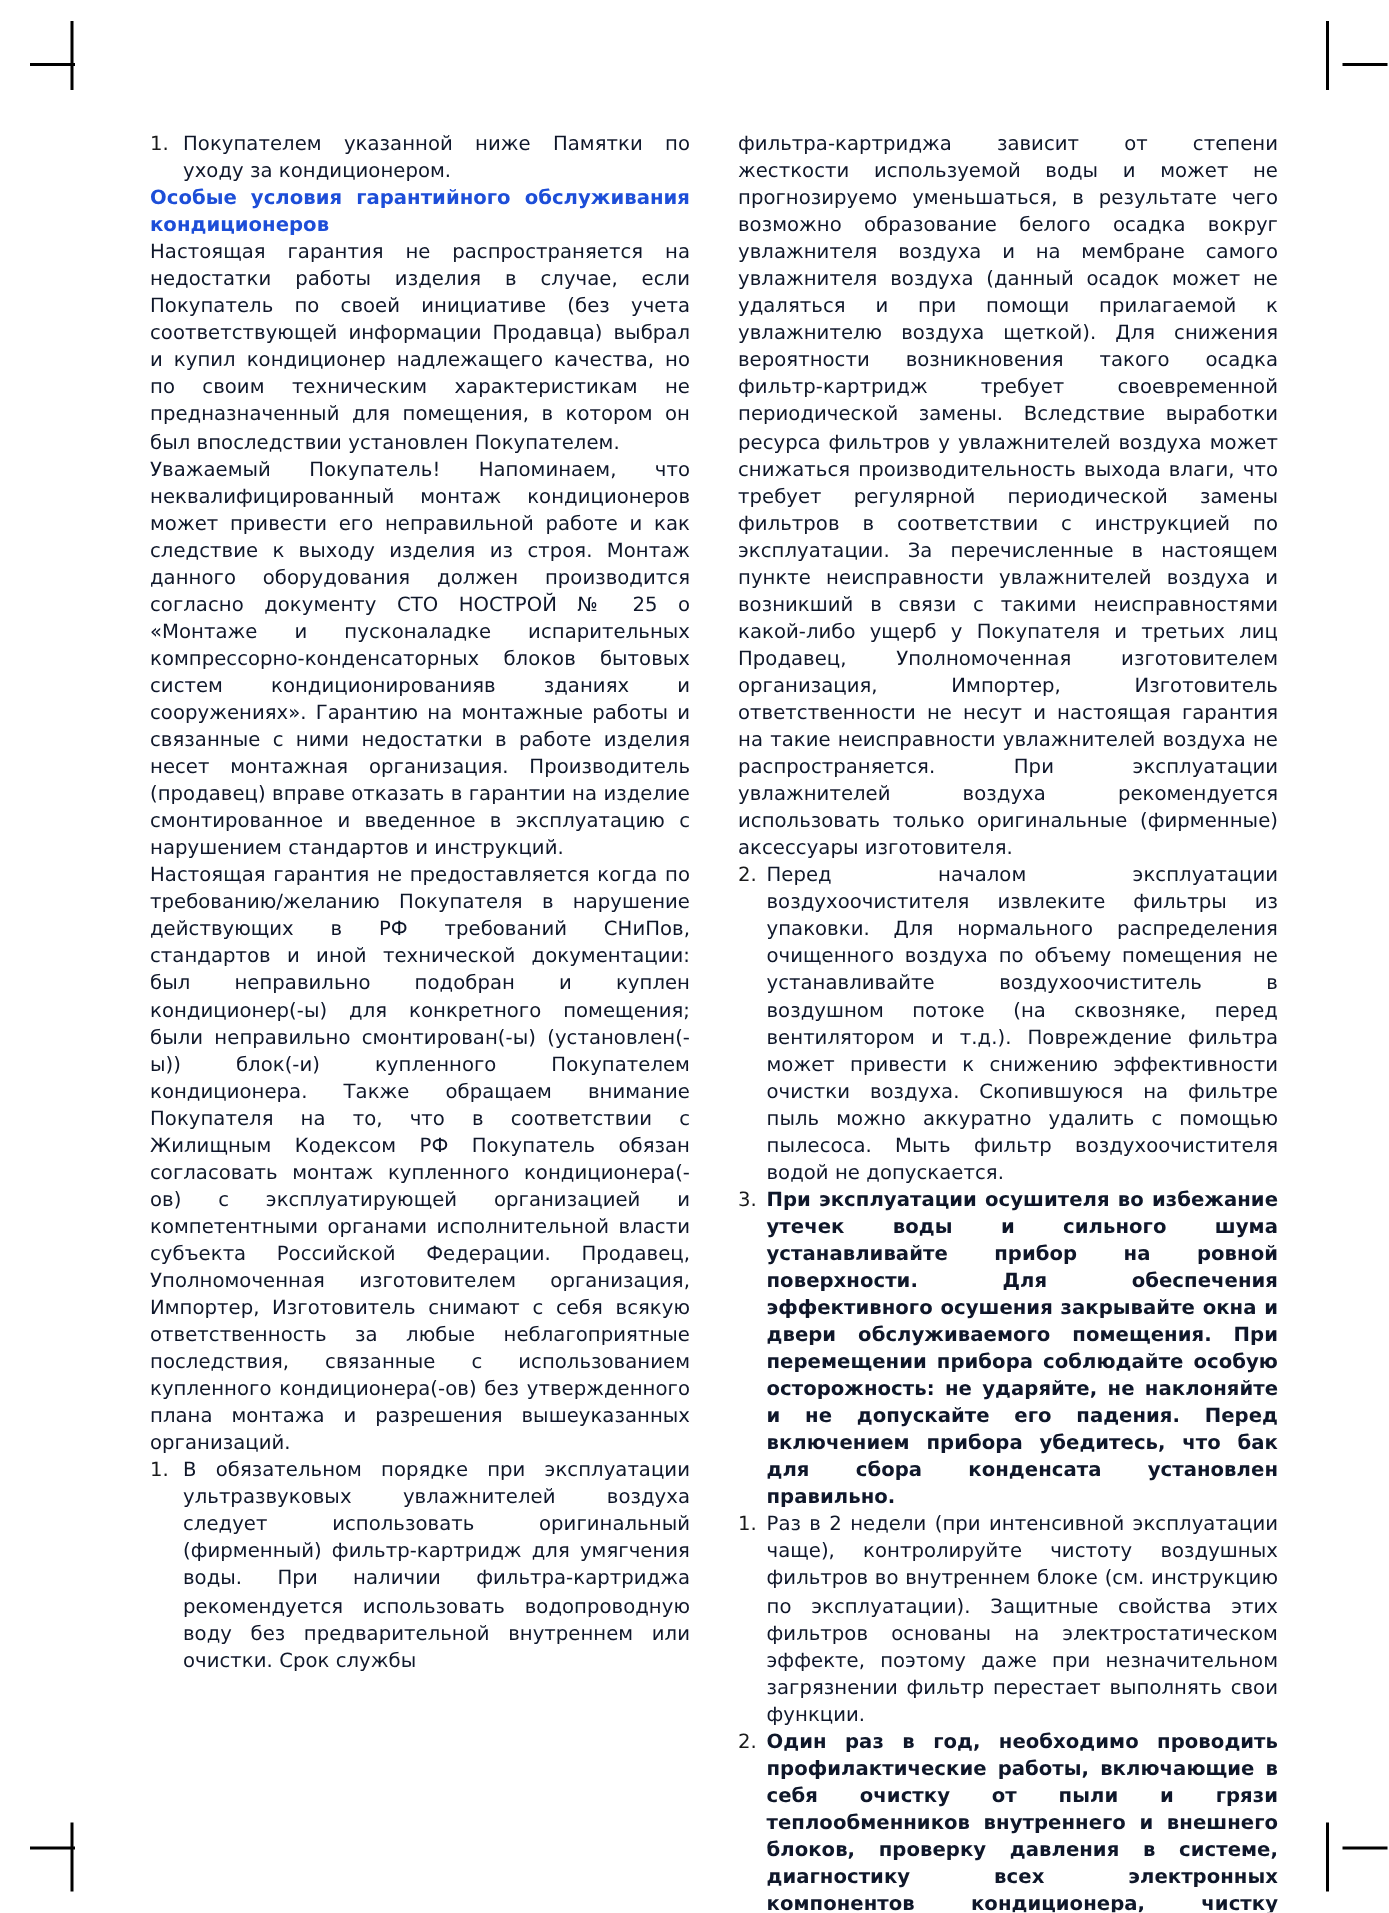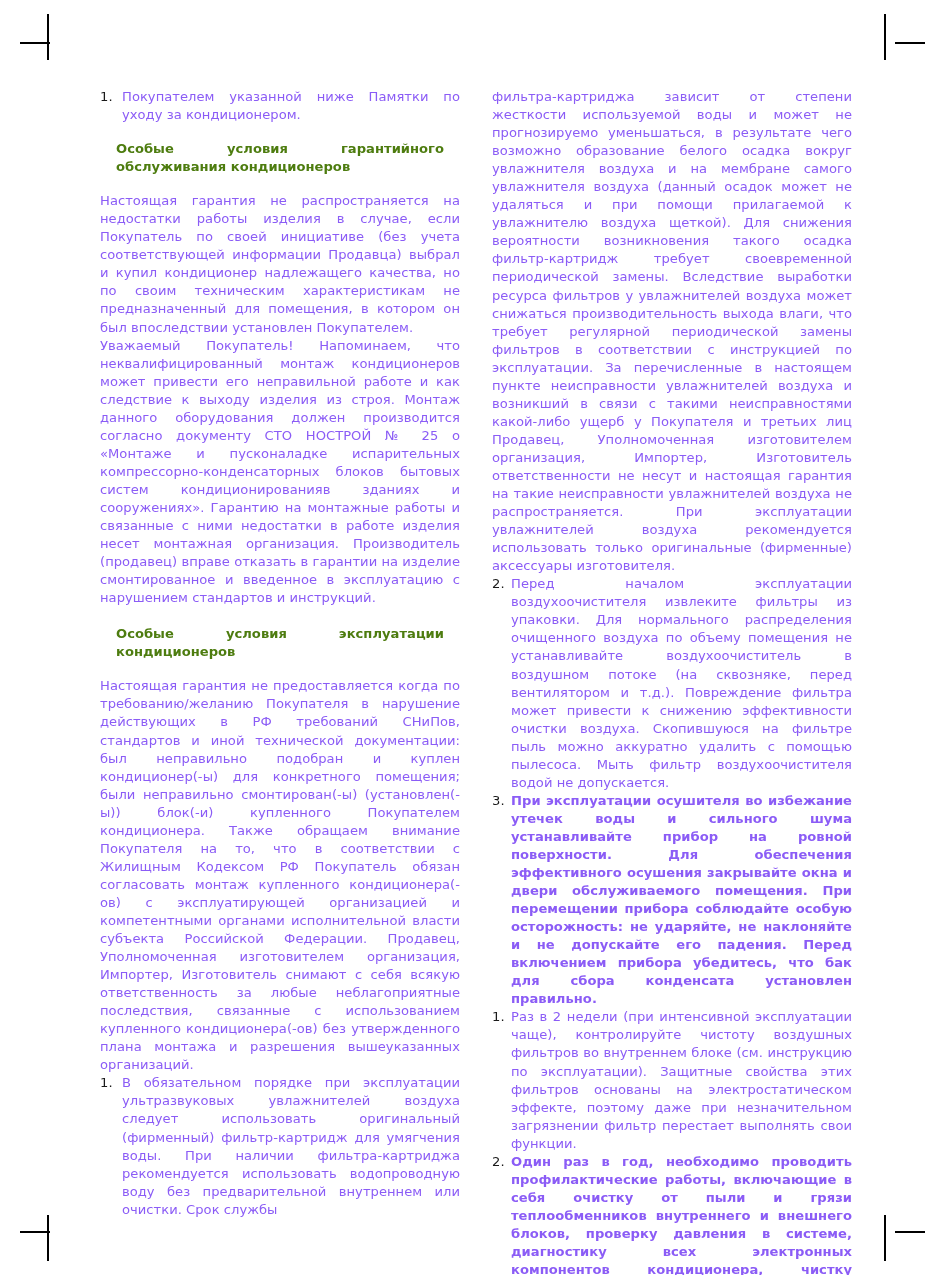--- a/index.html
+++ b/index.html
@@ -47,33 +47,33 @@
     width: 360px;
     flex: 0 0 360px;
   }
 
   
   .col p,
   .col li {
     margin: 0;
     font-size: 13.1px;
     line-height: 18.05px;
-    color: #8b5cf6;
+    color: #0f172a;
     text-align: justify;
     text-justify: inter-word;
     hyphens: manual;
     letter-spacing: 0.03px;
   }
 
   h2.heading {
-    margin: 16px;
+    margin: 0;
     font-size: 13.1px;
     line-height: 18.05px;
     font-weight: bold;
-    color: #4d7c0f;
+    color: #1d4ed8;
     text-align: justify;
     text-justify: inter-word;
     letter-spacing: 0.02px;
   }
   h2.heading.spaced {
     margin-top: 18px;
   }
 
   
   p.after-heading { margin-top: 0; }
@@ -130,21 +130,20 @@
           <span>Покупателем указанной ниже Памятки по уходу за кондиционером.</span>
         </li>
       </ol>
 
       <h2 class="heading">Особые условия гарантийного обслуживания кондиционеров</h2>
 
       <p class="after-heading">Настоящая гарантия не распространяется на недостатки работы изделия в случае, если Покупатель по своей инициативе (без учета соответствующей информации Продавца) выбрал и купил кондиционер надлежащего качества, но по своим техническим характеристикам не предназначенный для помещения, в котором он был впоследствии установлен Покупателем.</p>
 
       <p>Уважаемый Покупатель! Напоминаем, что неквалифицированный монтаж кондиционеров может привести его неправильной работе и как следствие к выходу изделия из строя. Монтаж данного оборудования должен производится согласно документу СТО НОСТРОЙ № 25 о «Монтаже и пусконаладке испарительных компрессорно-конденсаторных блоков бытовых систем кондиционированияв зданиях и сооружениях». Гарантию на монтажные работы и связанные с ними недостатки в работе изделия несет монтажная организация. Производитель (продавец) вправе отказать в гарантии на изделие смонтированное и введенное в эксплуатацию с нарушением стандартов и инструкций.</p>
 
-      <h2 class="heading spaced">Особые условия эксплуатации кондиционеров</h2>
 
       <p class="after-heading">Настоящая гарантия не предоставляется когда по требованию/желанию Покупателя в нарушение действующих в РФ требований СНиПов, стандартов и иной технической документации: был неправильно подобран и куплен кондиционер(-ы) для конкретного помещения; были неправильно смонтирован(-ы) (установлен(-ы)) блок(-и) купленного Покупателем кондиционера. Также обращаем внимание Покупателя на то, что в соответствии с Жилищным Кодексом РФ Покупатель обязан согласовать монтаж купленного кондиционера(-ов) с эксплуатирующей организацией и компетентными органами исполнительной власти субъекта Российской Федерации. Продавец, Уполномоченная изготовителем организация, Импортер, Изготовитель снимают с себя всякую ответственность за любые неблагоприятные последствия, связанные с использованием купленного кондиционера(-ов) без утвержденного плана монтажа и разрешения вышеуказанных организаций.</p>
 
 
       <ol class="numlist">
         <li>
           <span>В обязательном порядке при эксплуатации ультразвуковых увлажнителей воздуха следует использовать оригинальный (фирменный) фильтр-картридж для умягчения воды. При наличии фильтра-картриджа рекомендуется использовать водопроводную воду без предварительной внутреннем или очистки. Срок службы</span>
         </li>
       </ol>
 

